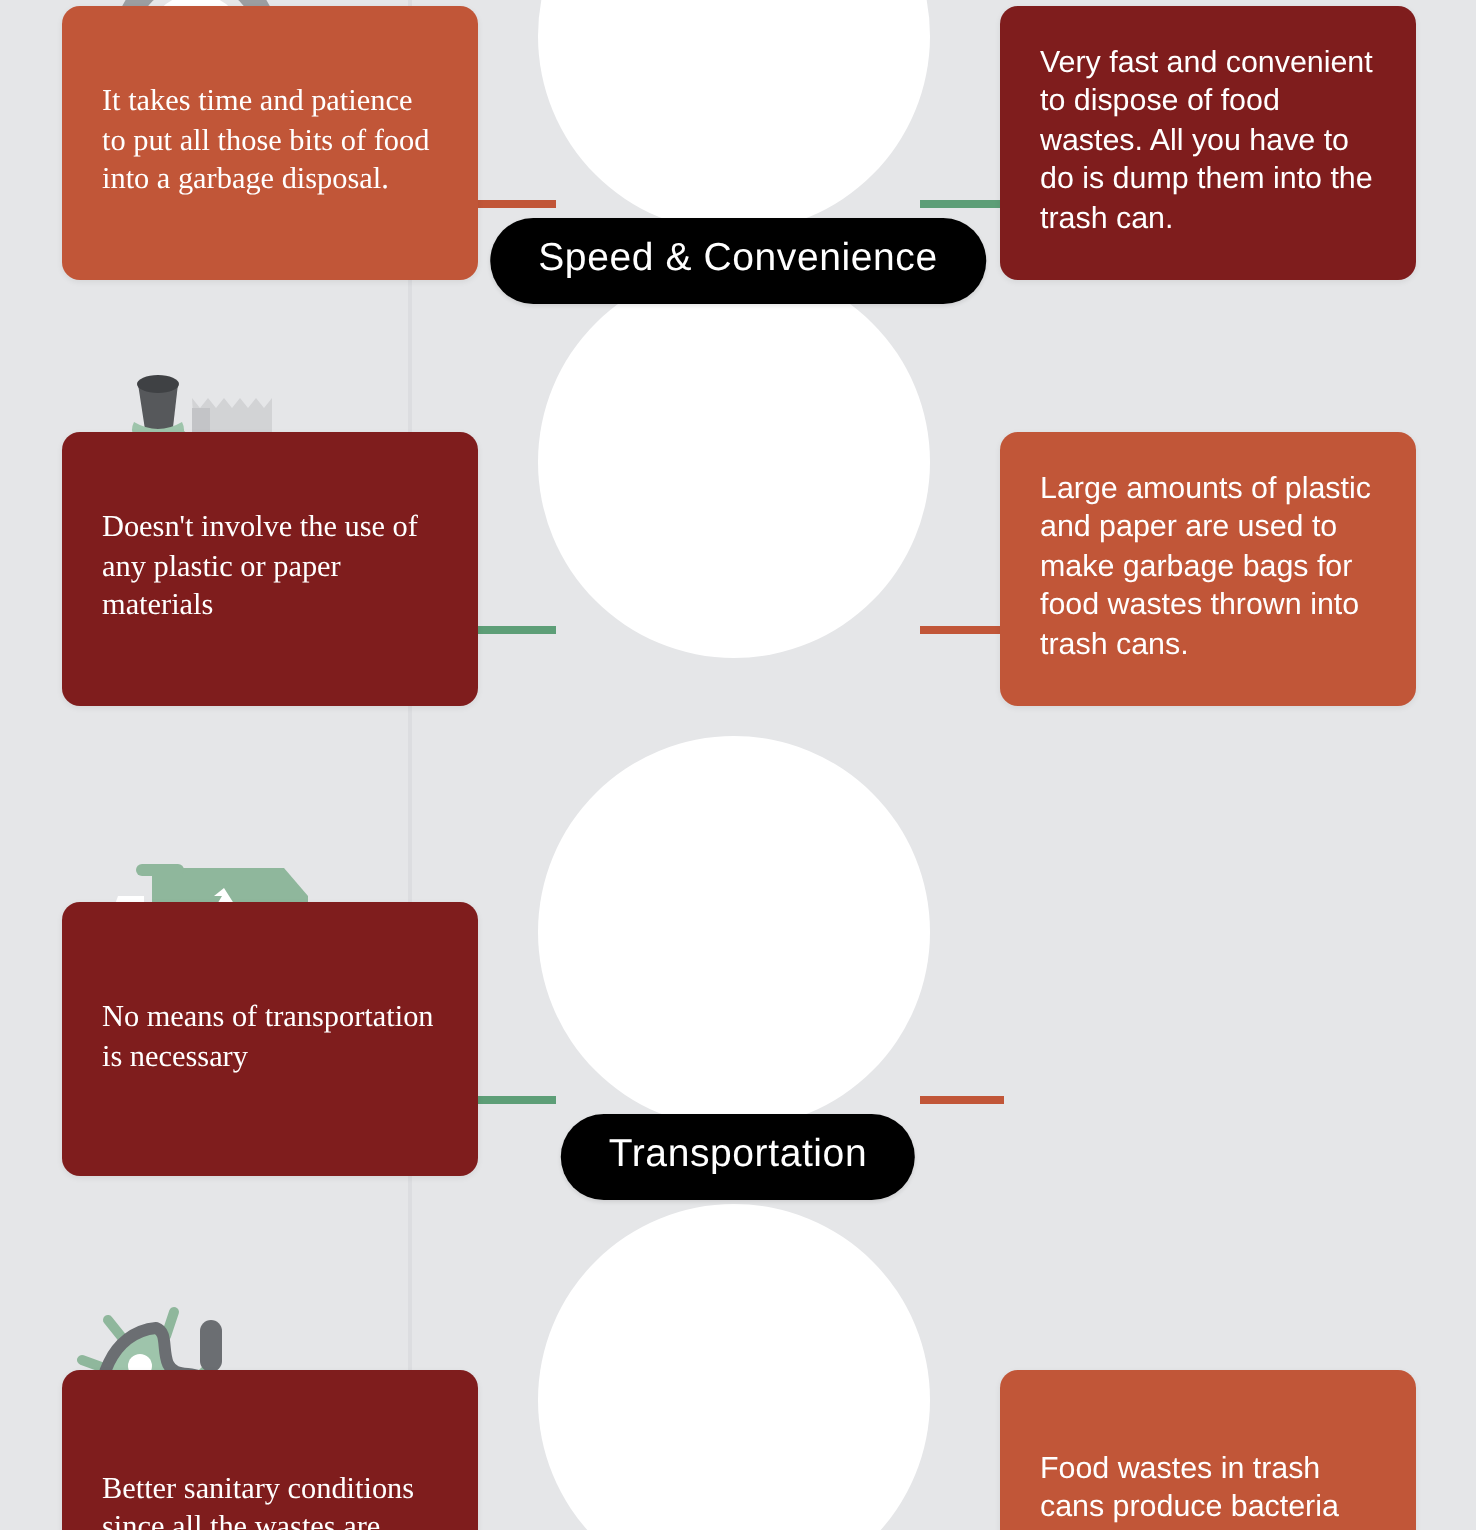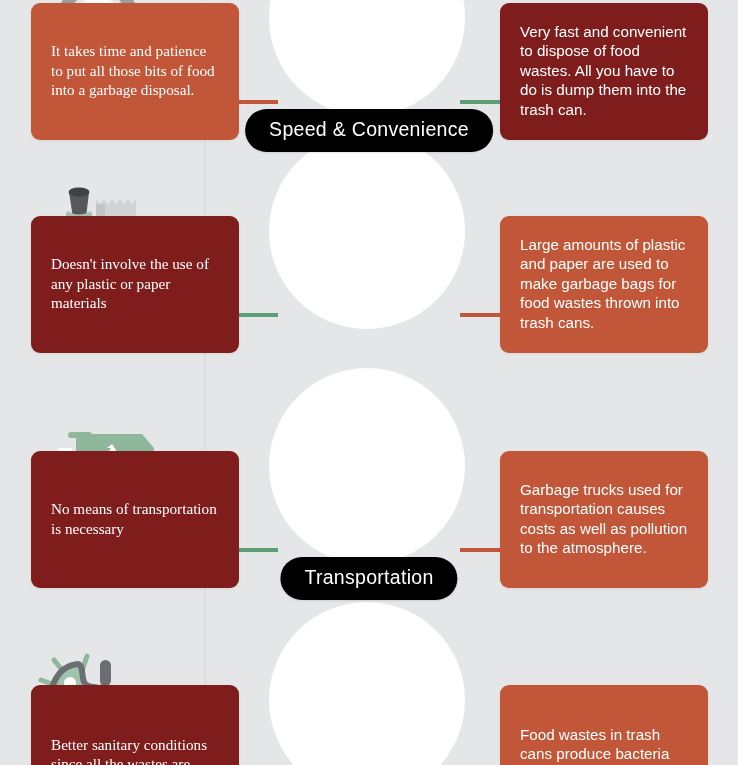--- a/index.html
+++ b/index.html
@@ -234,23 +234,20 @@
 
     <div class="conn conn-left green"></div>
     <div class="conn conn-right orange"></div>
 
     <div class="pill">Transportation</div>
 
     <div class="card card-left pro h-tall">
       <p>No means of transportation is necessary</p>
     </div>
 
-    <div class="card card-right con h-tall">
-      <p>Garbage trucks used for transportation causes costs as well as pollution to the atmosphere.</p>
-    </div>
   </div>
 
   <div class="row row-hygiene">
 
     <div class="circle"></div>
 
     <div class="icon-wrap">
       <svg width="120" height="104" viewBox="0 0 120 104" aria-hidden="true">
 
         <g stroke="#8fb79c" stroke-width="5" stroke-linecap="round">

